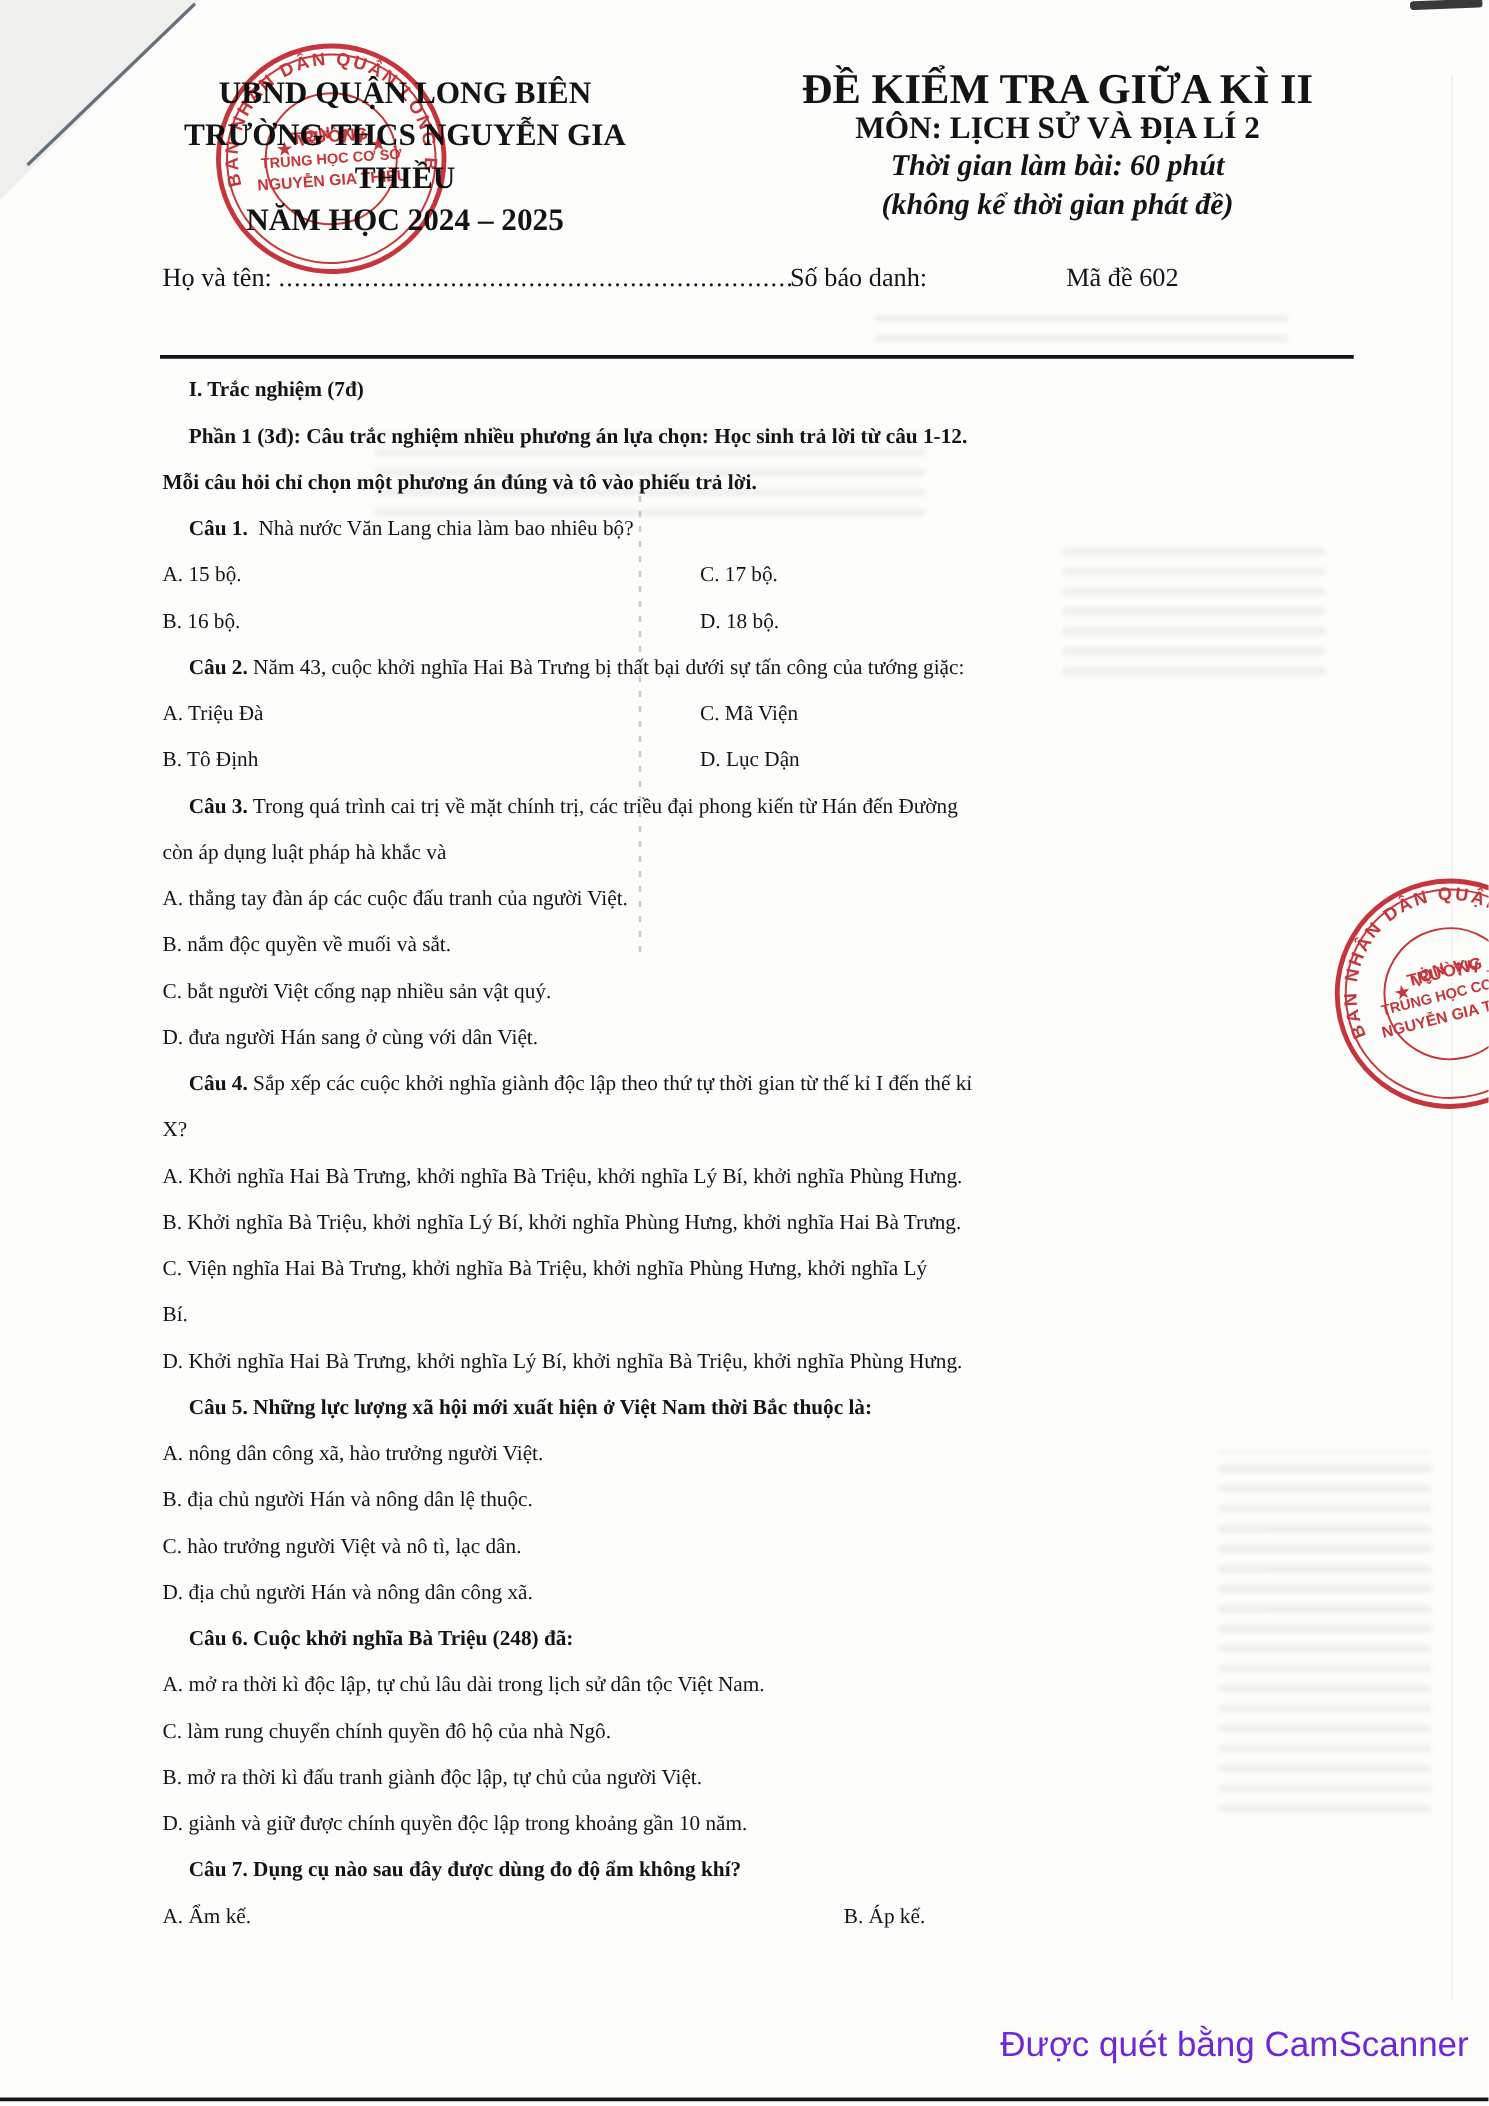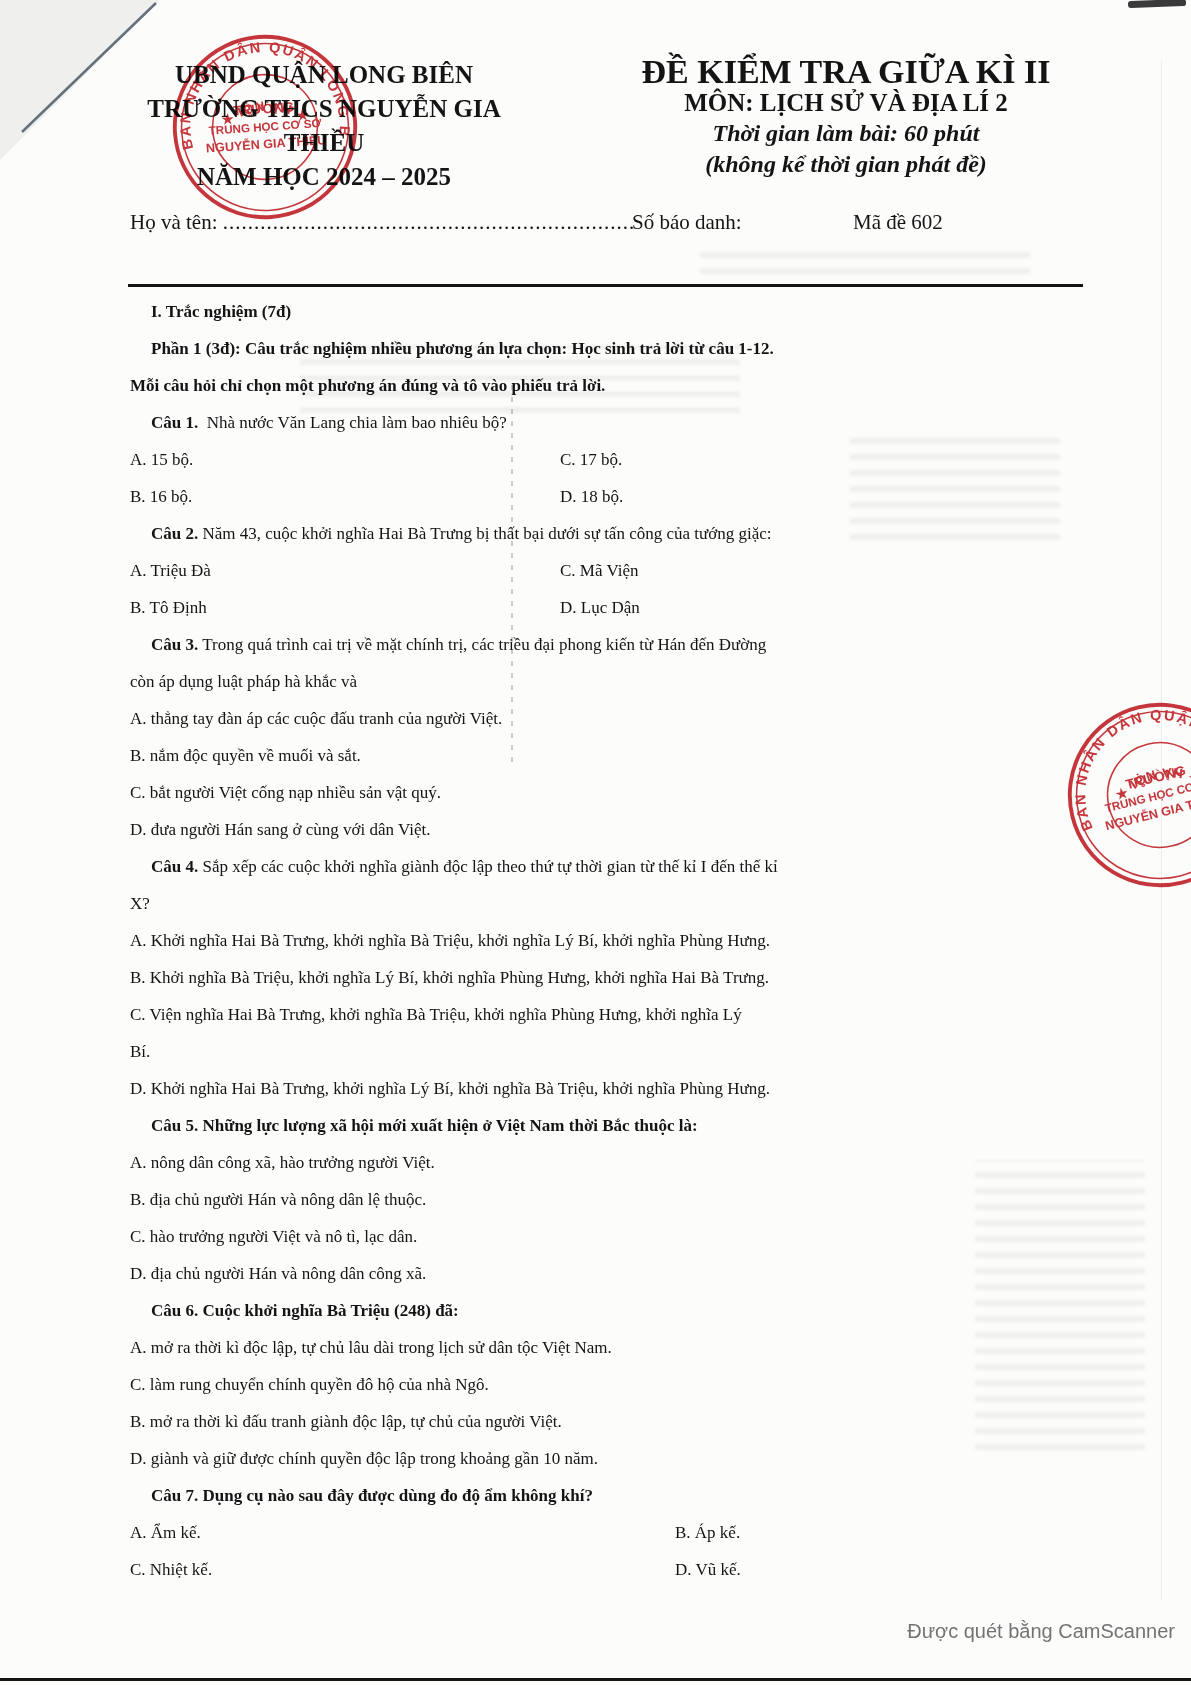--- a/index.html
+++ b/index.html
@@ -46,21 +46,21 @@
   .stamp1{left:168px;top:30px;transform:rotate(-4deg);}
   .stamp2{left:1063px;top:698px;transform:rotate(-14deg);}
   .stamp text{fill:#c2252b;}
   .ring-txt{font-family:"Liberation Sans",sans-serif;font-weight:bold;font-size:15px;letter-spacing:2px;}
   .ring-bot{font-family:"Liberation Sans",sans-serif;font-weight:bold;font-size:14px;letter-spacing:2px;}
   .ctr1{font-family:"Liberation Sans",sans-serif;font-weight:bold;font-size:14px;}
   .ctr2{font-family:"Liberation Sans",sans-serif;font-weight:bold;font-size:12px;}
   .ctr3{font-family:"Liberation Sans",sans-serif;font-weight:bold;font-size:13px;}
   
   .cam-footer{position:absolute;right:16px;top:1620px;font-family:"Liberation Sans","DejaVu Sans",sans-serif;
-    font-size:20px;color:#737373;}
+    font-size:28px;color:#6d28d9;}
   .bottom-line{position:absolute;left:0;top:1678px;width:1191px;height:3px;background:#151515;}
 </style>
 </head>
 <body>
 
 <div class="page">
 
   <svg class="fold-svg" width="170" height="170" viewBox="0 0 170 170">
     <polygon points="0,0 160,0 0,160" fill="#efefed"></polygon>
     <line x1="156" y1="3" x2="22" y2="132" stroke="#66707c" stroke-width="2.5"></line>
@@ -129,21 +129,20 @@
     <div class="tl">D. địa chủ người Hán và nông dân công xã.</div>
 
     <div class="tl ind"><span class="qlabel">Câu 6.</span> <span class="b">Cuộc khởi nghĩa Bà Triệu (248) đã:</span></div>
     <div class="tl">A. mở ra thời kì độc lập, tự chủ lâu dài trong lịch sử dân tộc Việt Nam.</div>
     <div class="tl">C. làm rung chuyển chính quyền đô hộ của nhà Ngô.</div>
     <div class="tl">B. mở ra thời kì đấu tranh giành độc lập, tự chủ của người Việt.</div>
     <div class="tl">D. giành và giữ được chính quyền độc lập trong khoảng gần 10 năm.</div>
 
     <div class="tl ind"><span class="qlabel">Câu 7.</span> <span class="b">Dụng cụ nào sau đây được dùng đo độ ẩm không khí?</span></div>
     <div class="tl"><span>A. Ẩm kế.</span><span class="col2b">B. Áp kế.</span></div>
-    <div class="tl"><span>C. Nhiệt kế.</span><span class="col2b">D. Vũ kế.</span></div>
   </div>
 
   <svg class="stamp stamp1" width="194" height="194" viewBox="0 0 200 200">
     <defs>
       <path id="ring-top-1" d="M 24,112 A 77,77 0 1 1 176,112"></path>
       <path id="ring-bot-1" d="M 170,126 A 73,73 0 0 0 30,126"></path>
     </defs>
     <circle cx="100" cy="100" r="93" fill="none" stroke="#c2252b" stroke-width="4"></circle>
     <circle cx="100" cy="100" r="86" fill="none" stroke="#c2252b" stroke-width="1.6"></circle>
     <circle cx="100" cy="100" r="54" fill="none" stroke="#c2252b" stroke-width="1.6"></circle>

